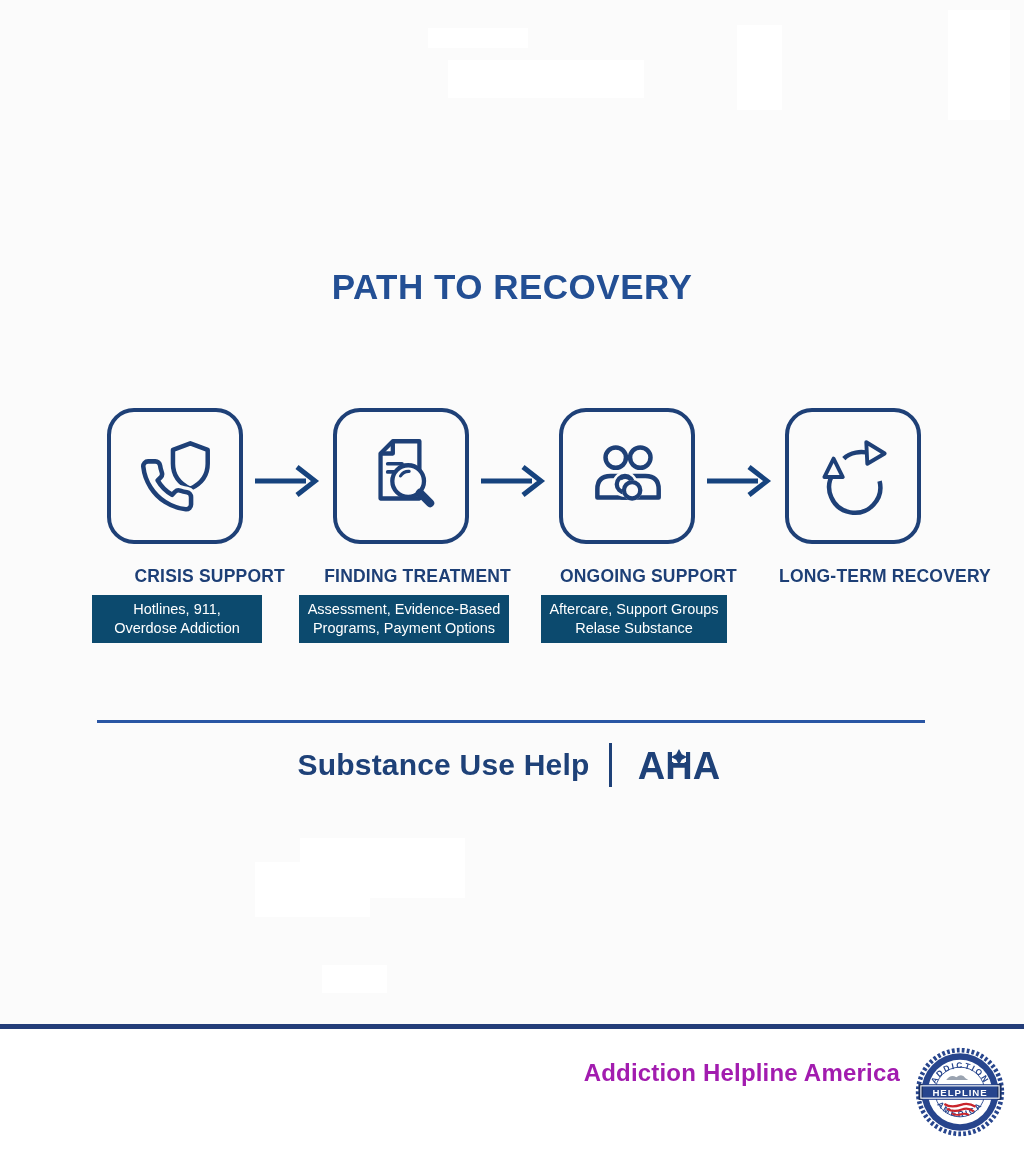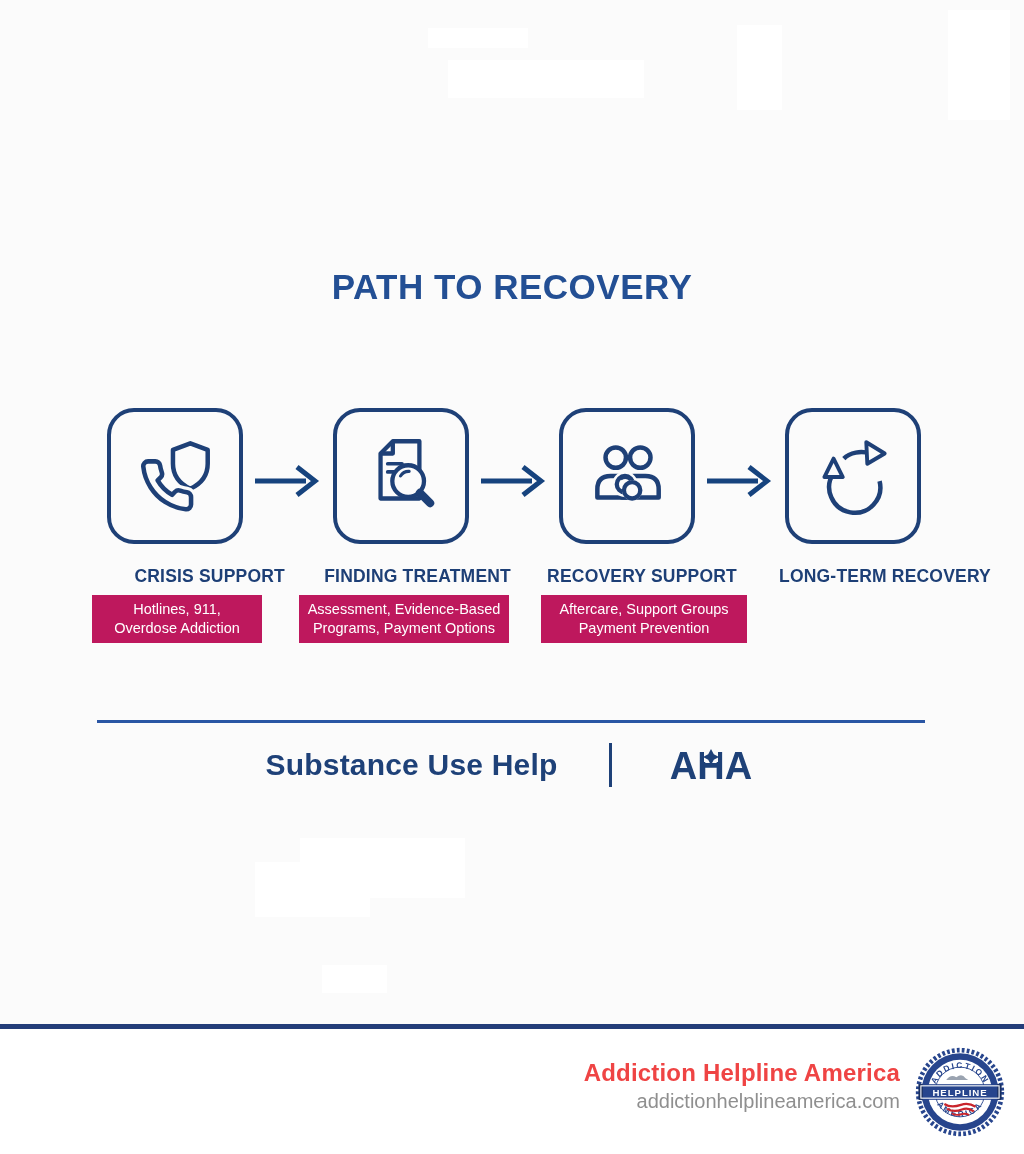--- a/index.html
+++ b/index.html
@@ -29,39 +29,39 @@
   }
   .s0{left:107px}.s1{left:333px}.s2{left:559px}.s3{left:785px}
   .arrow{position:absolute;top:462px;width:70px;height:38px;}
   .a0{left:253px}.a1{left:479px}.a2{left:705px}
   .step-label{
     position:absolute;top:566px;width:220px;text-align:right;
     font-size:17.5px;font-weight:bold;color:#1d3f76;letter-spacing:.2px;
   }
   .l0{left:65px}.l1{left:291px}.l2{left:517px}.l3{left:771px}
   .badge{
-    position:absolute;top:595px;background:#be185d;color:#ffffff;
+    position:absolute;top:595px;background:#0c4a6e;color:#ffffff;
     font-size:14.5px;line-height:19px;text-align:center;
     padding:5px 4px;box-sizing:border-box;
   }
-  .b0{left:92px;width:170px}.b1{left:299px;width:210px}.b2{left:541px;width:206px}
+  .b0{left:92px;width:170px}.b1{left:299px;width:210px}.b2{left:541px;width:186px}
   .badge span{display:block;}
 
   .hr-line{position:absolute;left:97px;top:720px;width:828px;height:3px;background:#2a56a4;}
   .brand-row{
     position:absolute;top:740px;left:0;width:100%;height:50px;
-    display:flex;align-items:center;justify-content:center;gap:32px;
+    display:flex;align-items:center;justify-content:center;
   }
   .brand-name{font-size:30px;font-weight:bold;color:#1e4178;letter-spacing:.2px;}
   .brand-divider{width:3px;height:44px;background:#1e4178;margin:0 19px;}
 
   .footer-line{position:absolute;top:1024px;left:0;width:1024px;height:5px;background:#233d79;}
   .footer{position:absolute;top:1029px;left:0;width:1024px;height:125px;background:#ffffff;}
   .footer-text{position:absolute;right:124px;top:30px;text-align:right;}
-  .footer-company{font-size:24px;font-weight:bold;color:#ef4444;letter-spacing:.2px;}
+  .footer-company{font-size:24px;font-weight:bold;color:#a21caf;letter-spacing:.2px;}
   .footer-site{font-size:20px;color:#8f8f8f;margin-top:3px;}
   .seal{position:absolute;right:18px;top:17px;width:92px;height:92px;}
 
   svg{display:block;}
 </style>
 </head>
 <body>
 
 <div class="canvas">
 
@@ -143,34 +143,34 @@
         <path d="M26 42 A 25 25 0 1 0 71 50" stroke="#1e4077" stroke-width="4.4" fill="none"></path>
         <path d="M17 46 L26 28 L35 46 Z" fill="#fbfbfb" stroke="#1e4077" stroke-width="3.8" stroke-linejoin="round"></path>
         <path d="M36 28 A 21 15 0 0 1 62 23" stroke="#1e4077" stroke-width="4.4" fill="none"></path>
         <path d="M58 12 L76 23 L59 33 Z" fill="#fbfbfb" stroke="#1e4077" stroke-width="3.8" stroke-linejoin="round"></path>
       </svg>
     </span>
   </div>
 
   <div class="step-label l0">CRISIS SUPPORT</div>
   <div class="step-label l1">FINDING TREATMENT</div>
-  <div class="step-label l2">RECOVERY SUPPORT</div>
+  <div class="step-label l2">ONGOING SUPPORT</div>
   <div class="step-label l3">LONG-TERM RECOVERY</div>
 
   <div class="badge b0">
     <span>Hotlines, 911,</span>
     <span>Overdose Addiction</span>
   </div>
   <div class="badge b1">
     <span>Assessment, Evidence-Based</span>
     <span>Programs, Payment Options</span>
   </div>
   <div class="badge b2">
     <span>Aftercare, Support Groups</span>
-    <span>Payment Prevention</span>
+    <span>Relase Substance</span>
   </div>
 
   <div class="hr-line"></div>
 
   <div class="brand-row">
     <span class="brand-name">Substance Use Help</span>
     <span class="brand-divider"></span>
     <span>
       <svg width="96" height="44" viewBox="0 0 96 44">
         <text x="48" y="36" text-anchor="middle" font-family="Liberation Sans, sans-serif" font-size="38" font-weight="bold" fill="#1e4178">AHA</text>
@@ -178,21 +178,20 @@
         <polygon points="48,6 50.8,11.2 56,14 50.8,16.8 48,22 45.2,16.8 40,14 45.2,11.2" fill="#1e4178"></polygon>
       </svg>
     </span>
   </div>
 
   <div class="footer-line"></div>
 
   <div class="footer">
     <div class="footer-text">
       <div class="footer-company">Addiction Helpline America</div>
-      <div class="footer-site">addictionhelplineamerica.com</div>
     </div>
     <span class="seal">
       <svg width="92" height="92" viewBox="-50 -50 100 100">
         <circle r="45.5" fill="none" stroke="#27458d" stroke-width="5" stroke-dasharray="3 2.4"></circle>
         <circle r="42" fill="#27458d"></circle>
         <circle r="35" fill="#ffffff"></circle>
         <circle r="27" fill="none" stroke="#27458d" stroke-width="1"></circle>
         <defs>
           <path id="sealTop" d="M -29 3 A 29 29 0 0 1 29 3"></path>
           <path id="sealBot" d="M -30 -3 A 30 30 0 0 0 30 -3"></path>

